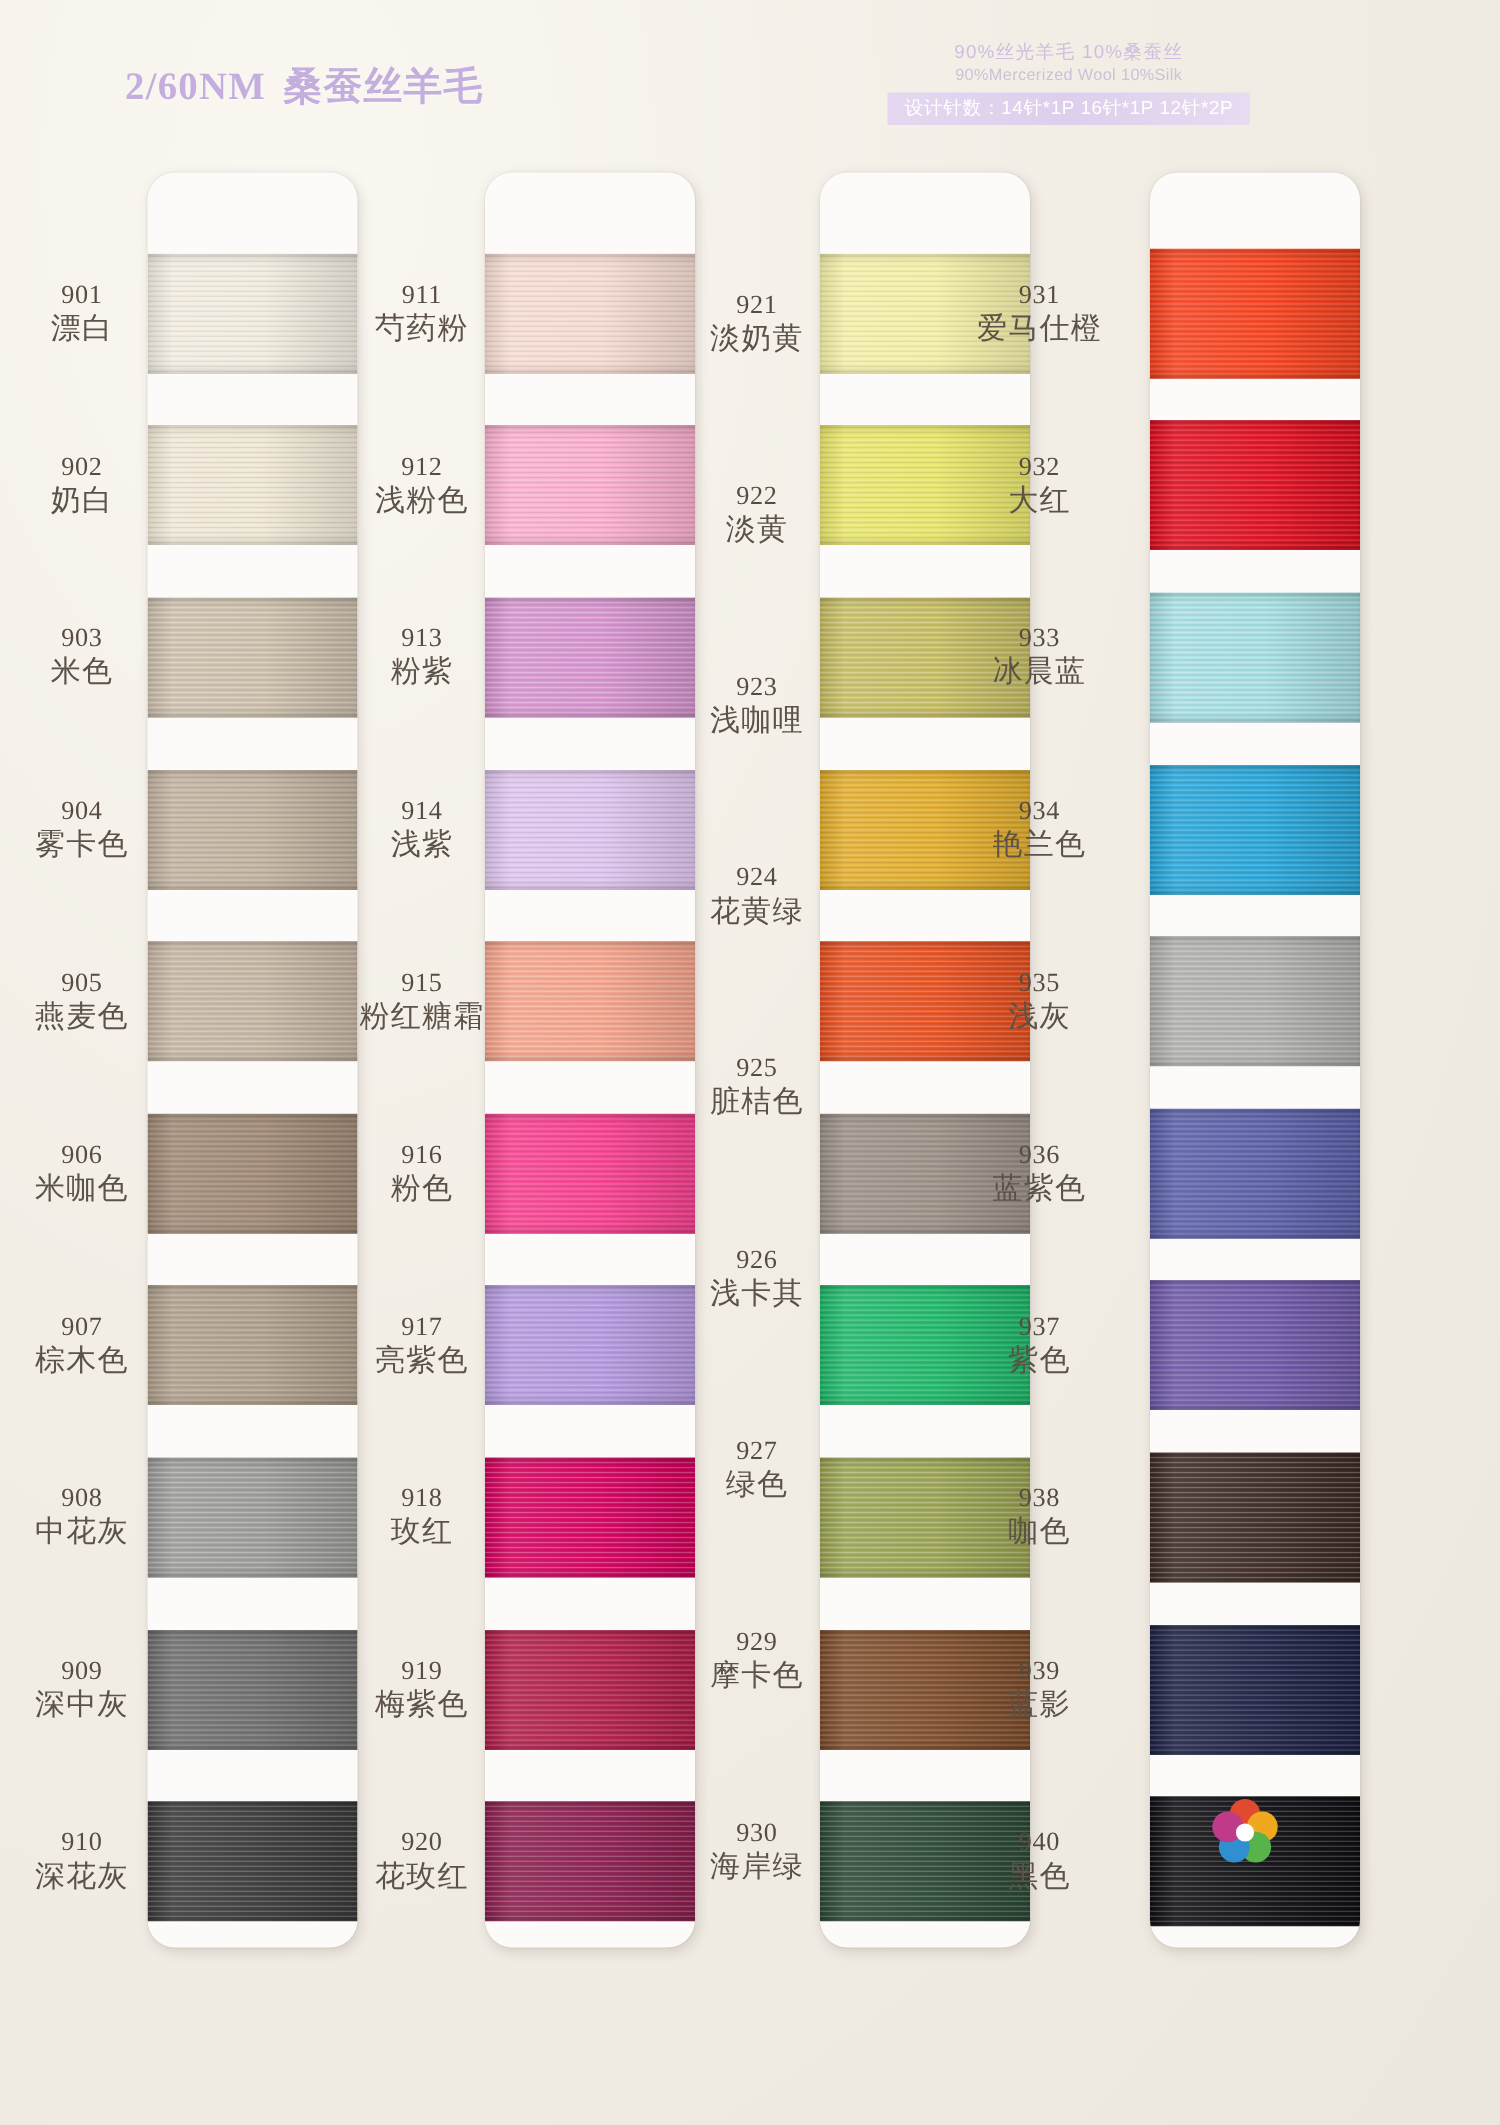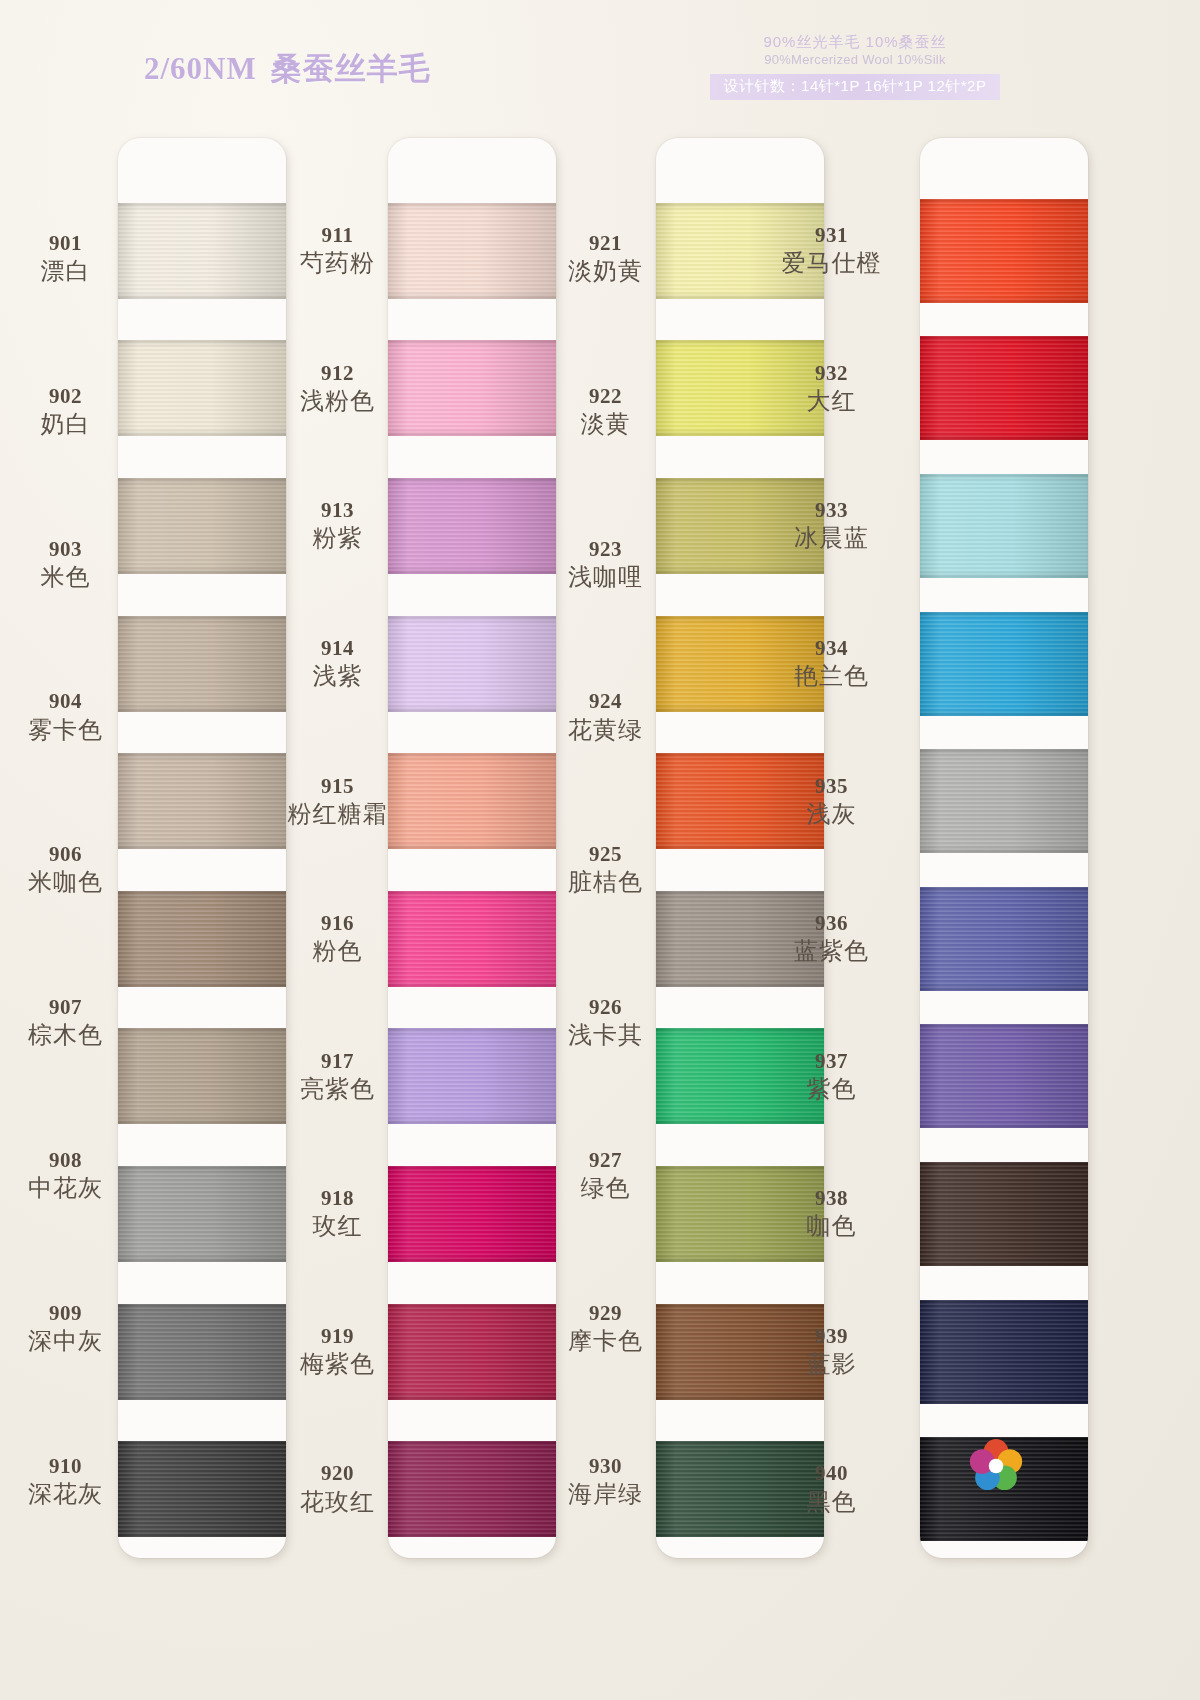--- a/index.html
+++ b/index.html
@@ -22,21 +22,20 @@
 
   #title {
     position: absolute; left: 100px; top: 48px;
     font-family: "Liberation Serif", "DejaVu Serif", serif;
     font-weight: 700;
     font-size: 31px;
     letter-spacing: 1px;
     color: #c3aedd;
     text-shadow: 0 1px 1px rgba(255,255,255,.7);
     white-space: nowrap;
-    margin-left: 44px;
   }
   #title .nm { margin-right: 14px; }
 
   #spec-block {
     position: absolute; right: 175px; top: 33px;
     text-align: center;
     width: 340px;
   }
   #spec-cn {
     font-size: 15px; color: #cfbede; letter-spacing: 1px;
@@ -114,21 +113,21 @@
     display:flex; flex-direction:column; padding-top: 44px;
   }
   .label-slot {
     flex: 1 1 0;
     display: flex; flex-direction: column;
     align-items: center; justify-content: center;
     text-align: center;
   }
   .label-code {
     font-family: "Liberation Serif", "DejaVu Serif", serif;
-    font-weight: 700;
+    font-weight: 400;
     font-size: 21px;
     color: #574c41;
     letter-spacing: .5px;
     line-height: 1.15;
   }
   .label-name {
     font-size: 24px;
     color: #5c5248;
     letter-spacing: 1px;
     line-height: 1.3;
@@ -177,20 +176,24 @@
           <div class="label-code">902</div>
           <div class="label-name">奶白</div>
         </div>
         <div class="label-slot">
           <div class="label-code">903</div>
           <div class="label-name">米色</div>
         </div>
         <div class="label-slot">
           <div class="label-code">904</div>
           <div class="label-name">雾卡色</div>
+        </div>
+        <div class="label-slot">
+          <div class="label-code">905</div>
+          <div class="label-name">燕麦色</div>
         </div>
         <div class="label-slot">
           <div class="label-code">906</div>
           <div class="label-name">米咖色</div>
         </div>
         <div class="label-slot">
           <div class="label-code">907</div>
           <div class="label-name">棕木色</div>
         </div>
         <div class="label-slot">

